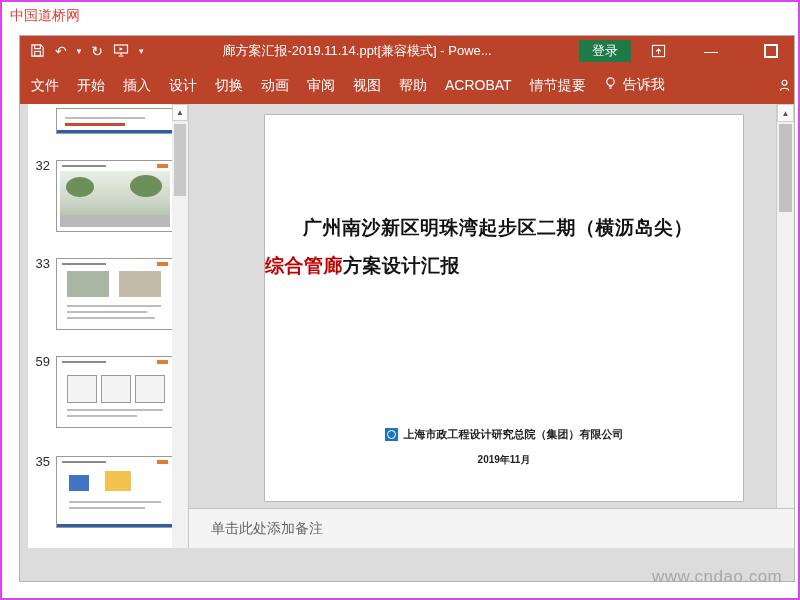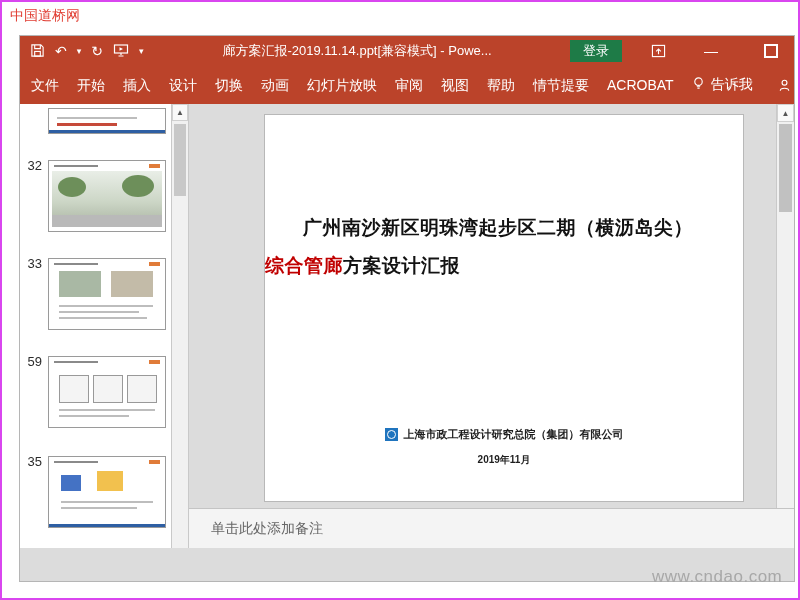--- a/index.html
+++ b/index.html
@@ -12,36 +12,36 @@
           box-shadow:0 0 0 1px #b5b5b5;}
 
   
   .titlebar{position:absolute;left:0;top:0;width:100%;height:30px;background:#bb432a;color:#fff;}
   .qat{position:absolute;left:0;top:0;height:30px;display:flex;align-items:center;gap:10px;padding-left:10px;font-size:14px;}
   .qat .glyph{line-height:1;}
   .tb-title{position:absolute;left:120px;right:220px;top:0;height:30px;line-height:30px;text-align:center;
             font-size:13px;white-space:nowrap;overflow:hidden;}
   .tb-right{position:absolute;right:0;top:0;height:30px;display:flex;align-items:center;padding-right:10px;}
   .login-btn{background:#1e7b47;color:#fff;border:none;height:22px;padding:0 13px;font-size:13px;
-             display:flex;align-items:center;margin-right:29px;cursor:pointer;font-family:inherit;}
+             display:flex;align-items:center;margin-right:20px;cursor:pointer;font-family:inherit;}
   .ribbonopts{margin-right:38px;display:flex;}
   .minbtn{margin-right:46px;font-size:14px;line-height:1;}
   .maxbtn{width:10px;height:10px;border:2px solid #fff;margin-right:6px;}
 
   
   .ribbon{position:absolute;left:0;top:30px;width:100%;height:38px;background:#bb432a;color:#fff;
           display:flex;align-items:center;font-size:14px;padding:0 2px;box-sizing:border-box;}
   .tab{padding:0 9px;height:38px;line-height:38px;white-space:nowrap;cursor:pointer;}
   .tellme{display:flex;align-items:center;gap:6px;padding:0 9px;cursor:pointer;}
   .share-ic{margin-left:auto;margin-right:0;display:flex;}
 
   
   .content{position:absolute;left:0;top:68px;width:774px;height:444px;background:#dcdcdc;}
 
-  .thumbs{position:absolute;left:0;top:0;width:152px;height:444px;background:#fff;border-right:1px solid #c9c9c9;box-sizing:border-box;}
+  .thumbs{position:absolute;left:8px;top:0;width:152px;height:444px;background:#fff;border-right:1px solid #c9c9c9;box-sizing:border-box;}
   .tnum{position:absolute;left:2px;width:20px;text-align:right;font-size:13px;color:#2b2b2b;}
   .thumb{position:absolute;left:28px;width:118px;height:72px;background:#fff;border:1px solid #9a9a9a;overflow:hidden;box-sizing:border-box;cursor:pointer;}
   .thumb .hd{position:absolute;left:5px;top:4px;height:2px;width:44px;background:#8a8a8a;}
   .thumb .hd2{position:absolute;right:5px;top:3px;height:4px;width:11px;background:#e07b39;}
   .thumb .l{position:absolute;height:2px;background:#bdbdbd;}
   .thumb .bline{position:absolute;left:0;right:0;bottom:0;height:3px;background:#2e5fa3;}
   .photo{position:absolute;left:3px;right:3px;top:10px;bottom:4px;
          background:linear-gradient(180deg,#e9eee7 0%,#ccd6c6 55%,#a9b3a1 100%);}
   .tree{position:absolute;border-radius:50%;background:#6d8f5a;}
   .road{position:absolute;left:0;right:0;bottom:0;height:12px;background:#b9b9b9;}
@@ -131,26 +131,25 @@
       </div>
     </div>
 
     <div class="ribbon">
       <span class="tab">文件</span>
       <span class="tab">开始</span>
       <span class="tab">插入</span>
       <span class="tab">设计</span>
       <span class="tab">切换</span>
       <span class="tab">动画</span>
-      <span class="tab">幻灯片放映</span>
       <span class="tab">审阅</span>
       <span class="tab">视图</span>
       <span class="tab">帮助</span>
+      <span class="tab">ACROBAT</span>
       <span class="tab">情节提要</span>
-      <span class="tab">ACROBAT</span>
       <span class="tellme">
         <span>
           <svg width="13" height="15" viewBox="0 0 14 16">
               <circle cx="7" cy="6" r="4" fill="none" stroke="#fff" stroke-width="1.2"></circle>
               <path d="M5.2 11 h3.6 M5.8 13 h2.4" stroke="#fff" stroke-width="1.2"></path>
             </svg>
         </span>
         <span>告诉我</span>
       </span>
       <span class="share-ic">

